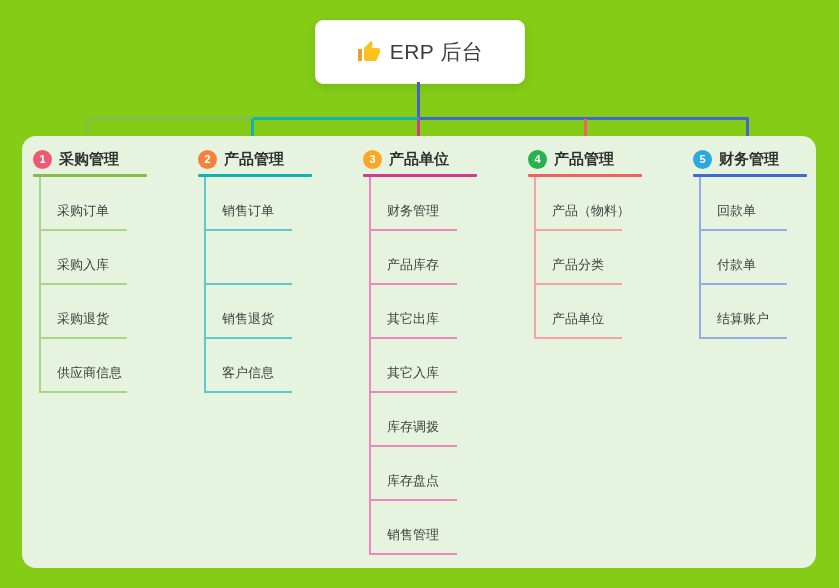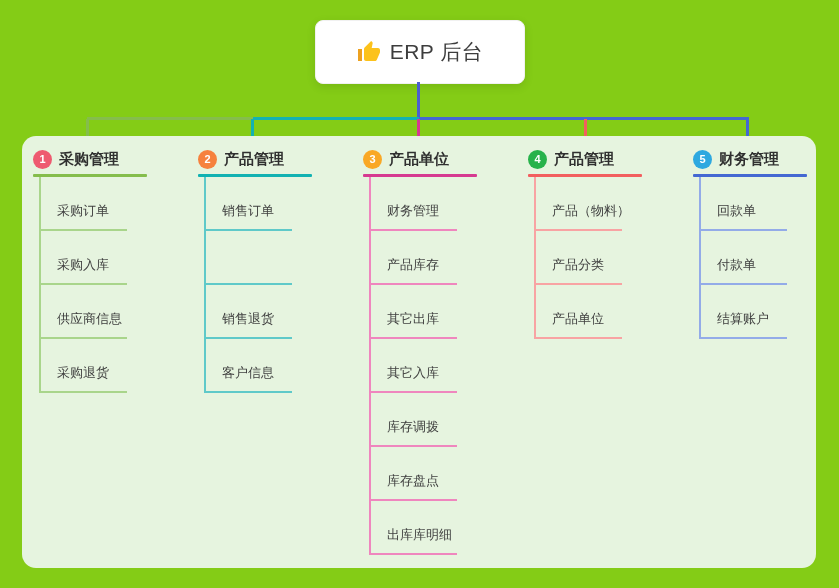--- a/index.html
+++ b/index.html
@@ -82,25 +82,25 @@
       <div class="trunk"></div>
       <div class="child">
         <span class="child-label">采购订单</span>
         <span class="child-line"></span>
       </div>
       <div class="child">
         <span class="child-label">采购入库</span>
         <span class="child-line"></span>
       </div>
       <div class="child">
+        <span class="child-label">采购退货</span>
+        <span class="child-line"></span>
+      </div>
+      <div class="child">
         <span class="child-label">供应商信息</span>
-        <span class="child-line"></span>
-      </div>
-      <div class="child">
-        <span class="child-label">采购退货</span>
         <span class="child-line"></span>
       </div>
     </div>
   </div>
 
   <div class="branch" style="left: 198px; --line: #12b2b2; --lite: #5fc9c9; --badge: #f6813d;">
     <div class="branch-title">
       <span class="badge">2</span>
       <span class="branch-label">产品管理</span>
     </div>
@@ -151,21 +151,21 @@
       </div>
       <div class="child">
         <span class="child-label">库存调拨</span>
         <span class="child-line"></span>
       </div>
       <div class="child">
         <span class="child-label">库存盘点</span>
         <span class="child-line"></span>
       </div>
       <div class="child">
-        <span class="child-label">出库库明细</span>
+        <span class="child-label">销售管理</span>
         <span class="child-line"></span>
       </div>
     </div>
   </div>
 
   <div class="branch" style="left: 528px; --line: #f25f5f; --lite: #f8a3a3; --badge: #27b24b;">
     <div class="branch-title">
       <span class="badge">4</span>
       <span class="branch-label">产品管理</span>
     </div>

